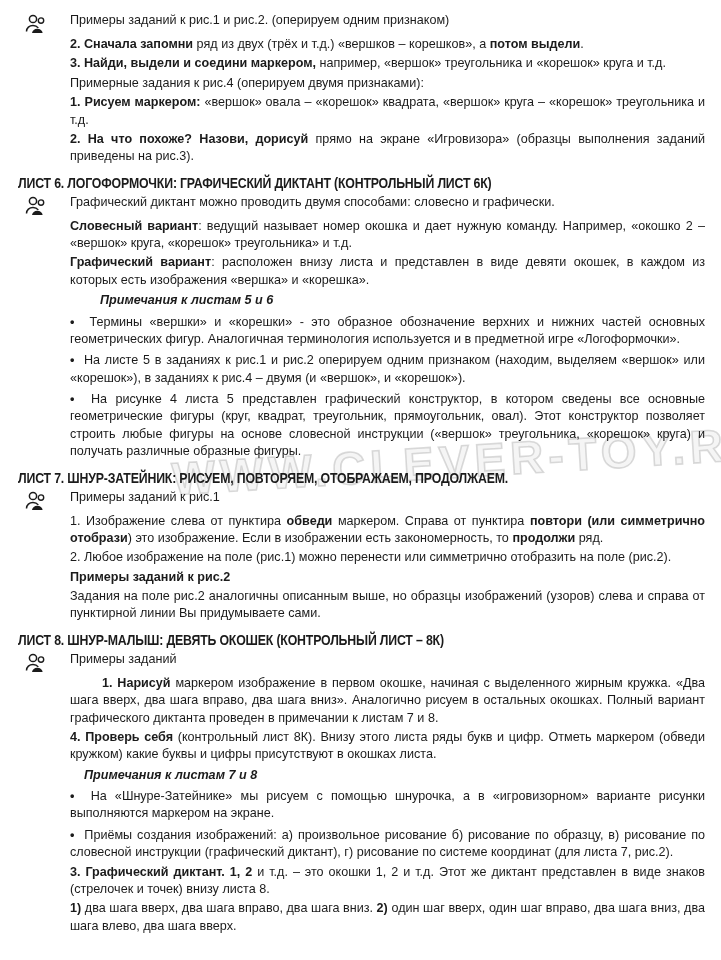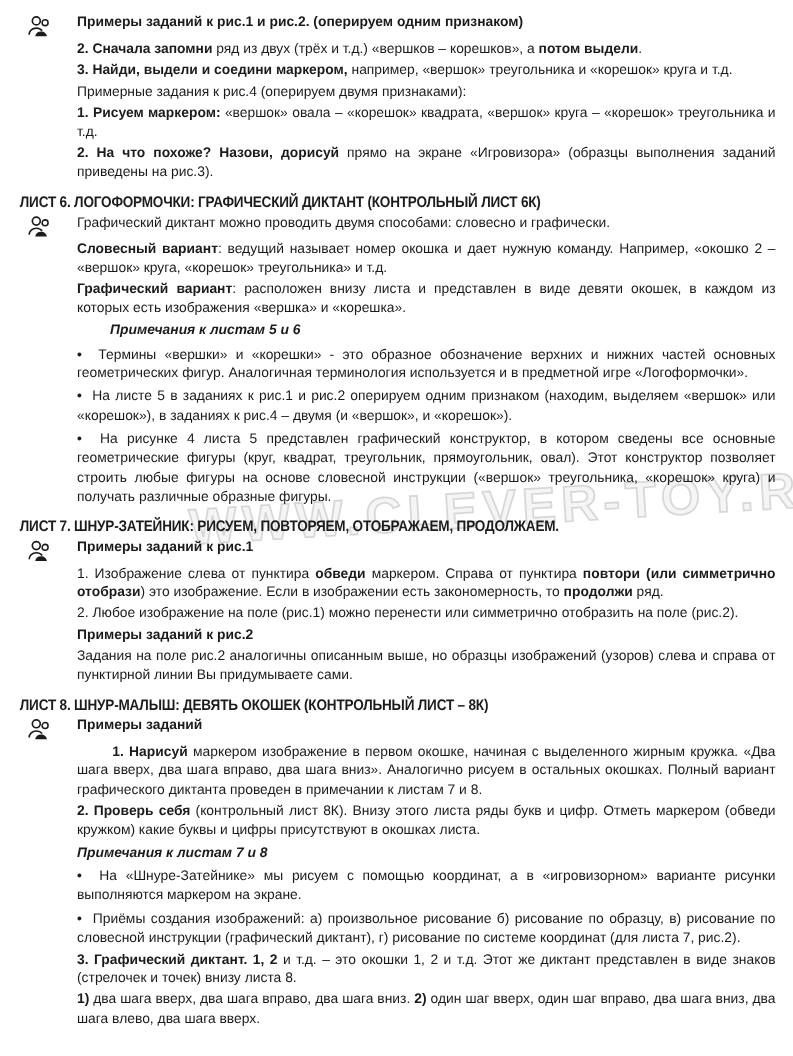--- a/index.html
+++ b/index.html
@@ -10,21 +10,21 @@
   }
   .content { position:relative; z-index:1; padding:10px 16px 0 18px; }
 
   h2.sect { margin:9px 0 3px 0; font-size:14px; font-weight:800; }
   h2.sect:first-child { margin-top:2px; }
   h2.sect .squeeze { display:inline-block; transform:scaleX(0.88); transform-origin:left center; letter-spacing:-0.2px; white-space:nowrap; }
 
   .lead { display:flex; align-items:flex-start; margin:2px 0 0 6px; }
   .icon-cell { width:46px; flex:none; padding-top:1px; }
   .lead-text { font-size:12.6px; line-height:1.38; }
-  .lead-text.bold { font-weight:700; }
+  .lead-text.bold { font-weight:400; }
 
   .body-block { margin-left:52px; }
   p.para { margin:2px 0 0 0; font-size:12.6px; line-height:1.38; text-align:justify; }
   p.bullet { margin-top:4px; }
   p.bullet::before { content:"\2022\00a0\00a0"; font-weight:700; }
   p.note { margin:3px 0 0 30px; font-weight:700; font-style:italic; text-align:left; font-size:12.6px; line-height:1.38; }
   p.sub { font-weight:700; text-align:left; }
 
   .watermark {
     position:absolute; top:452px; left:172px; z-index:0;
@@ -110,22 +110,22 @@
           <circle cx="9" cy="6" r="3.6" fill="none" stroke="#1b1b1b" stroke-width="1.5"></circle>
           <circle cx="17" cy="7.6" r="2.7" fill="none" stroke="#1b1b1b" stroke-width="1.4"></circle>
           <path d="M2.5 18.5c0-3.6 2.9-6 6.5-6 2.2 0 4.1.9 5.3 2.4" fill="none" stroke="#1b1b1b" stroke-width="1.5"></path>
           <path d="M8 20c.4-2.7 2.5-4.3 5.2-4.3 3 0 5.1 1.9 5.4 4.3z" fill="#1b1b1b"></path>
         </svg>
       </span>
       <span class="lead-text bold">Примеры заданий</span>
     </div>
     <div class="body-block">
       <p class="para"><span style="font-weight: 700; margin-left: 32px;">1. Нарисуй</span><span> маркером изображение в первом окошке, начиная с выделенного жирным кружка. «Два шага вверх, два шага вправо, два шага вниз». Аналогично рисуем в остальных окошках. Полный вариант графического диктанта проведен в примечании к листам 7 и 8.</span></p>
-      <p class="para"><span style="font-weight: 700;">2. Проверь себя</span><span> (контрольный лист 8К). Внизу этого листа ряды букв и цифр. Отметь маркером (обведи кружком) какие буквы и цифры присутствуют в окошках листа.</span></p>
-      <p class="note" style="margin-left:0;">Примечания к листам 7 и 8</p>
-      <p class="para bullet">На «Шнуре-Затейнике» мы рисуем с помощью координат, а в «игровизорном» варианте рисунки выполняются маркером на экране.</p>
+      <p class="para"><span style="font-weight: 700;">4. Проверь себя</span><span> (контрольный лист 8К). Внизу этого листа ряды букв и цифр. Отметь маркером (обведи кружком) какие буквы и цифры присутствуют в окошках листа.</span></p>
+      <p class="note" style="margin-left:14px;">Примечания к листам 7 и 8</p>
+      <p class="para bullet">На «Шнуре-Затейнике» мы рисуем с помощью шнурочка, а в «игровизорном» варианте рисунки выполняются маркером на экране.</p>
       <p class="para bullet">Приёмы создания изображений: а) произвольное рисование б) рисование по образцу, в) рисование по словесной инструкции (графический диктант), г) рисование по системе координат (для листа 7, рис.2).</p>
       <p class="para"><span style="font-weight: 700;">3. Графический диктант. 1, 2</span><span> и т.д. – это окошки 1, 2 и т.д. Этот же диктант представлен в виде знаков (стрелочек и точек) внизу листа 8.</span></p>
       <p class="para"><span style="font-weight: 700;">1)</span><span> два шага вверх, два шага вправо, два шага вниз. </span><span style="font-weight: 700;">2)</span><span> один шаг вверх, один шаг вправо, два шага вниз, два шага влево, два шага вверх. </span></p>
     </div>
 
   </div>
 </div>
 
 </body></html>

